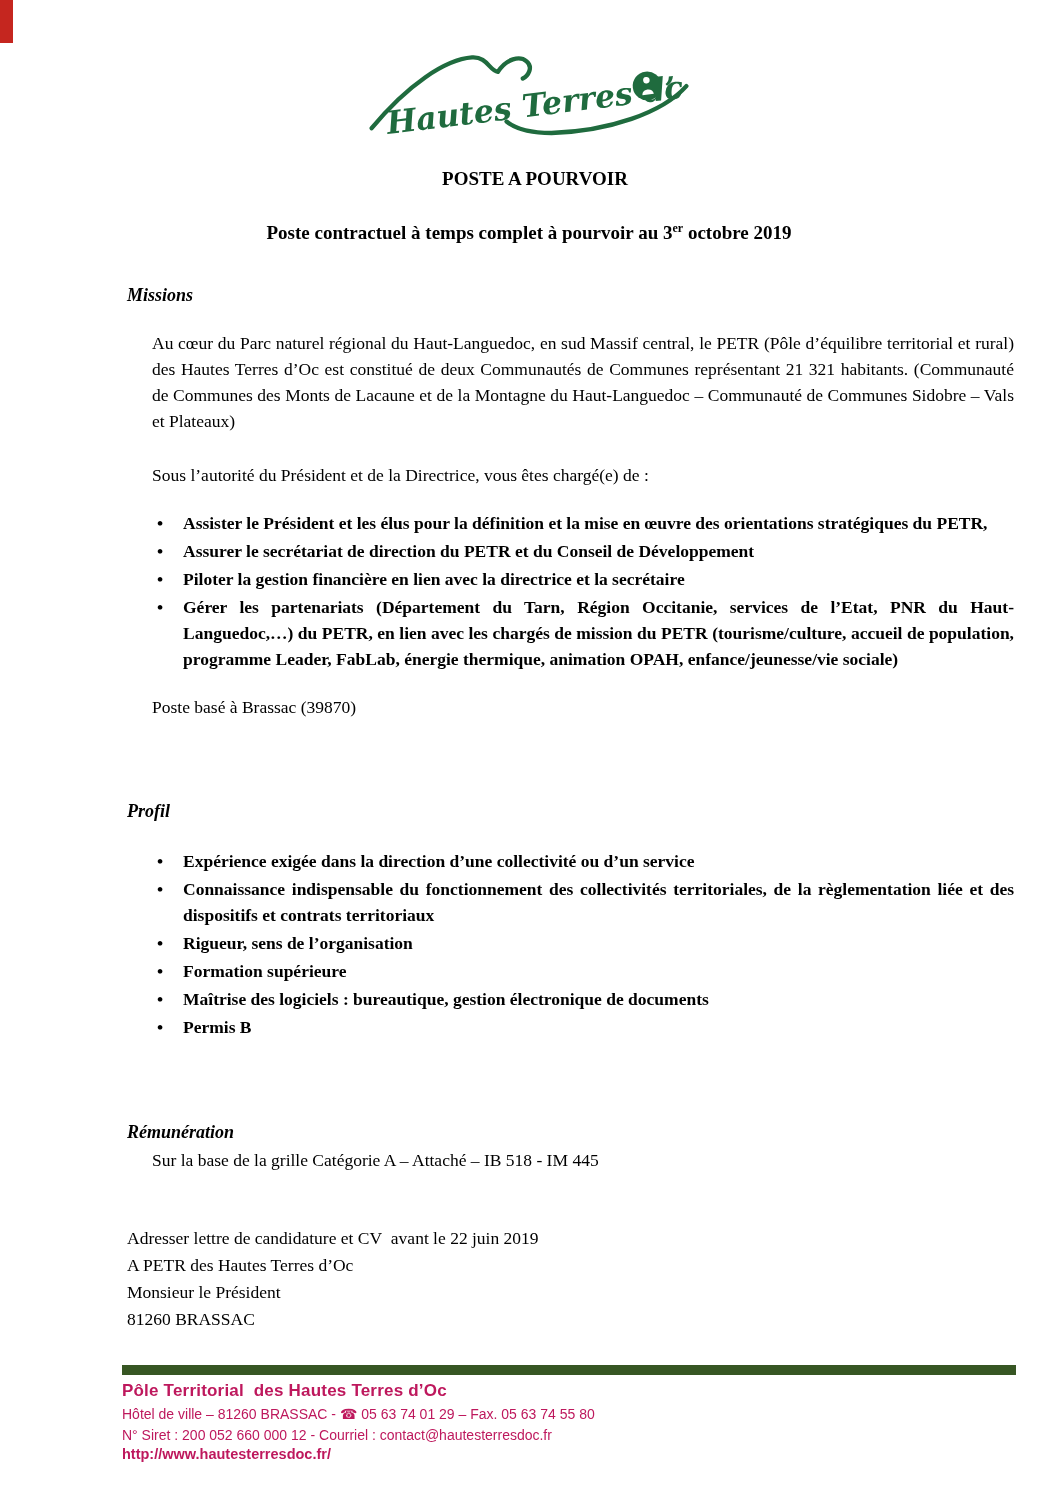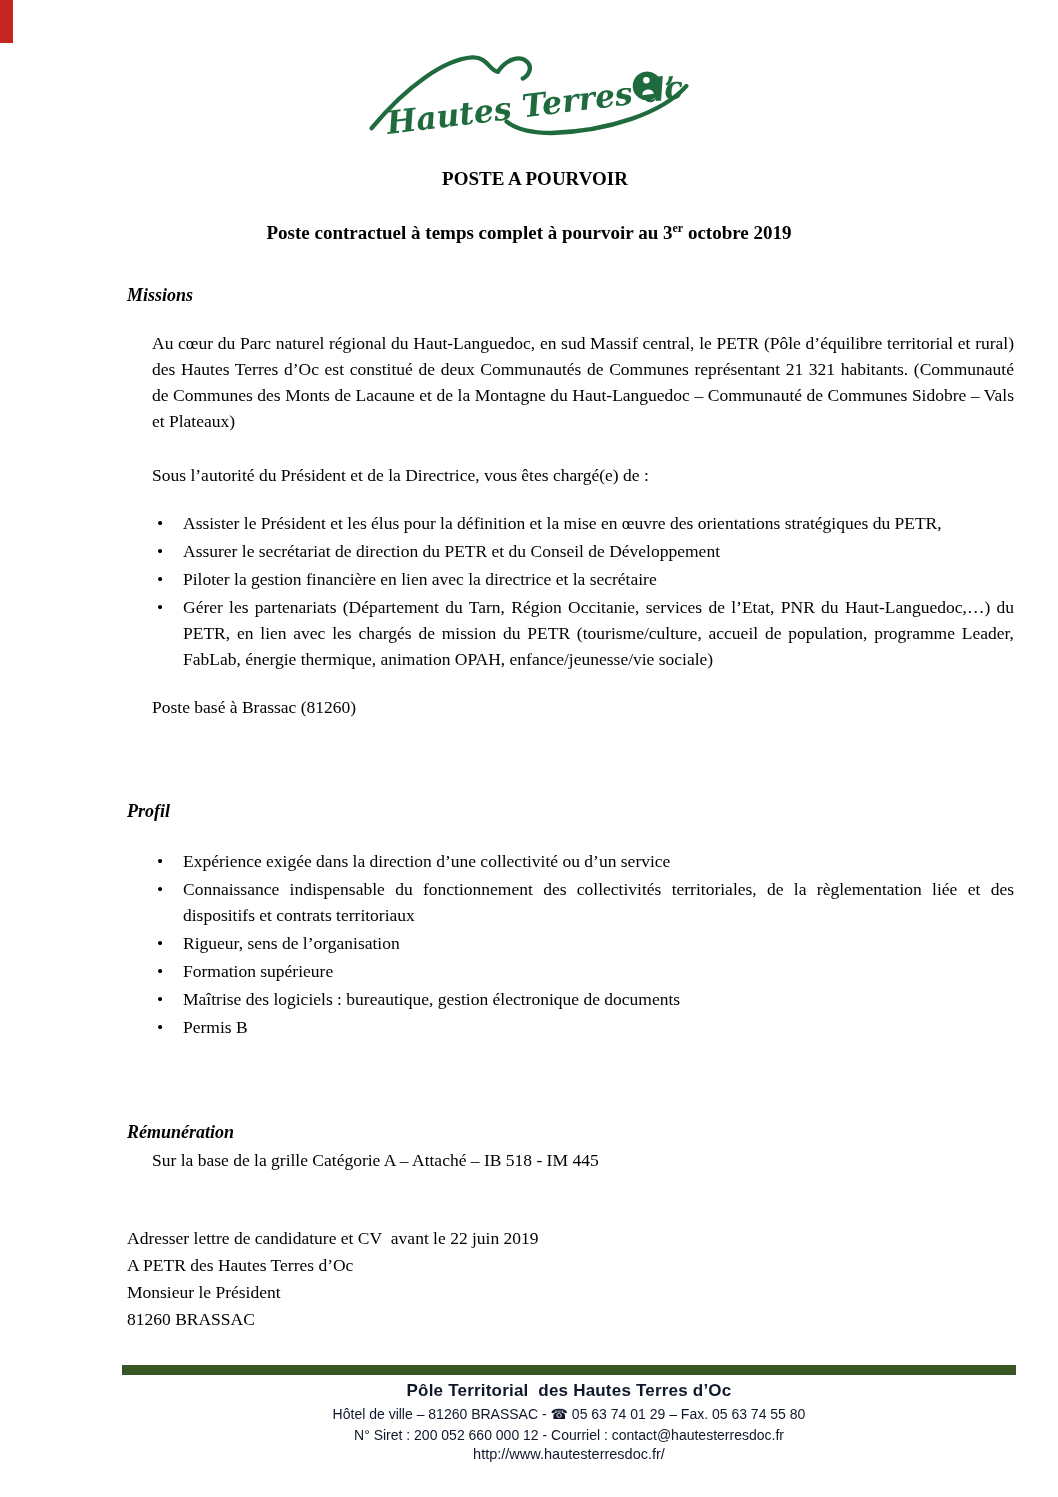--- a/index.html
+++ b/index.html
@@ -18,31 +18,31 @@
   .section-heading {
     font-size:18px; font-style:italic; font-weight:bold;
     text-decoration-thickness:2px; text-underline-offset:3px;
   }
   .mt-missions { margin-top:38px; }
   .mt-profil { margin-top:78px; }
   .mt-rem { margin-top:79px; }
   .body-text { font-size:17.5px; line-height:26px; }
   .para { margin:22px 0 0 25px; text-align:justify; }
   .lead { margin:28px 0 0 25px; }
-  ul.bullets { margin:22px 0 0 0; padding-left:56px; list-style:none; }
+  ul.bullets { margin:22px 0 0 0; padding-left:56px; list-style:none;font-weight:bold; }
   ul.bullets li { position:relative; text-align:justify; margin-bottom:2px; }
   ul.bullets li::before { content:"\2022"; position:absolute; left:-26px; top:0; }
   .location { margin:22px 0 0 25px; }
   .rem-text { margin:2px 0 0 25px; }
   .address-block { margin-top:52px; font-size:17.5px; line-height:27px; }
   .footer-bar { margin:32px 0 0 122px; width:894px; height:10px; }
-  .footer { margin:6px 42px 0 122px; text-align:center; font-family:"Liberation Sans", sans-serif; color:#0f172a; }
+  .footer { margin:6px 42px 0 122px; font-family:"Liberation Sans", sans-serif; color:#be185d; }
   .footer-title { font-size:17px; font-weight:bold; letter-spacing:0.2px; }
   .footer-line { font-size:14px; margin-top:5px; }
-  .footer-url { font-size:14.5px; font-weight:normal; margin-top:3px; }
+  .footer-url { font-size:14.5px; font-weight:bold; margin-top:3px; }
 </style>
 </head>
 <body>
 
 <div class="page">
 
   <div class="corner-mark" style="background: rgb(197, 38, 31);"></div>
 
   <div class="logo-wrap">
     <svg width="330" height="118" viewBox="0 0 345 118">
@@ -74,21 +74,21 @@
 
     <p class="lead">Sous l’autorité du Président et de la Directrice, vous êtes chargé(e) de :</p>
 
     <ul class="bullets">
       <li>Assister le Président et les élus pour la définition et la mise en œuvre des orientations stratégiques du PETR,</li>
       <li>Assurer le secrétariat de direction du PETR et du Conseil de Développement</li>
       <li>Piloter la gestion financière en lien avec la directrice et la secrétaire</li>
       <li>Gérer les partenariats (Département du Tarn, Région Occitanie, services de l’Etat, PNR du Haut-Languedoc,…) du PETR, en lien avec les chargés de mission du PETR (tourisme/culture, accueil de population, programme Leader, FabLab, énergie thermique, animation OPAH, enfance/jeunesse/vie sociale)</li>
     </ul>
 
-    <p class="location">Poste basé à Brassac (81260)</p>
+    <p class="location">Poste basé à Brassac (39870)</p>
 
     <div class="section-heading mt-profil">Profil</div>
 
     <ul class="bullets" style="margin-top:24px;">
       <li>Expérience exigée dans la direction d’une collectivité ou d’un service</li>
       <li>Connaissance indispensable du fonctionnement des collectivités territoriales, de la règlementation liée et des dispositifs et contrats territoriaux</li>
       <li>Rigueur, sens de l’organisation</li>
       <li>Formation supérieure</li>
       <li>Maîtrise des logiciels : bureautique, gestion électronique de documents</li>
       <li>Permis B</li>

